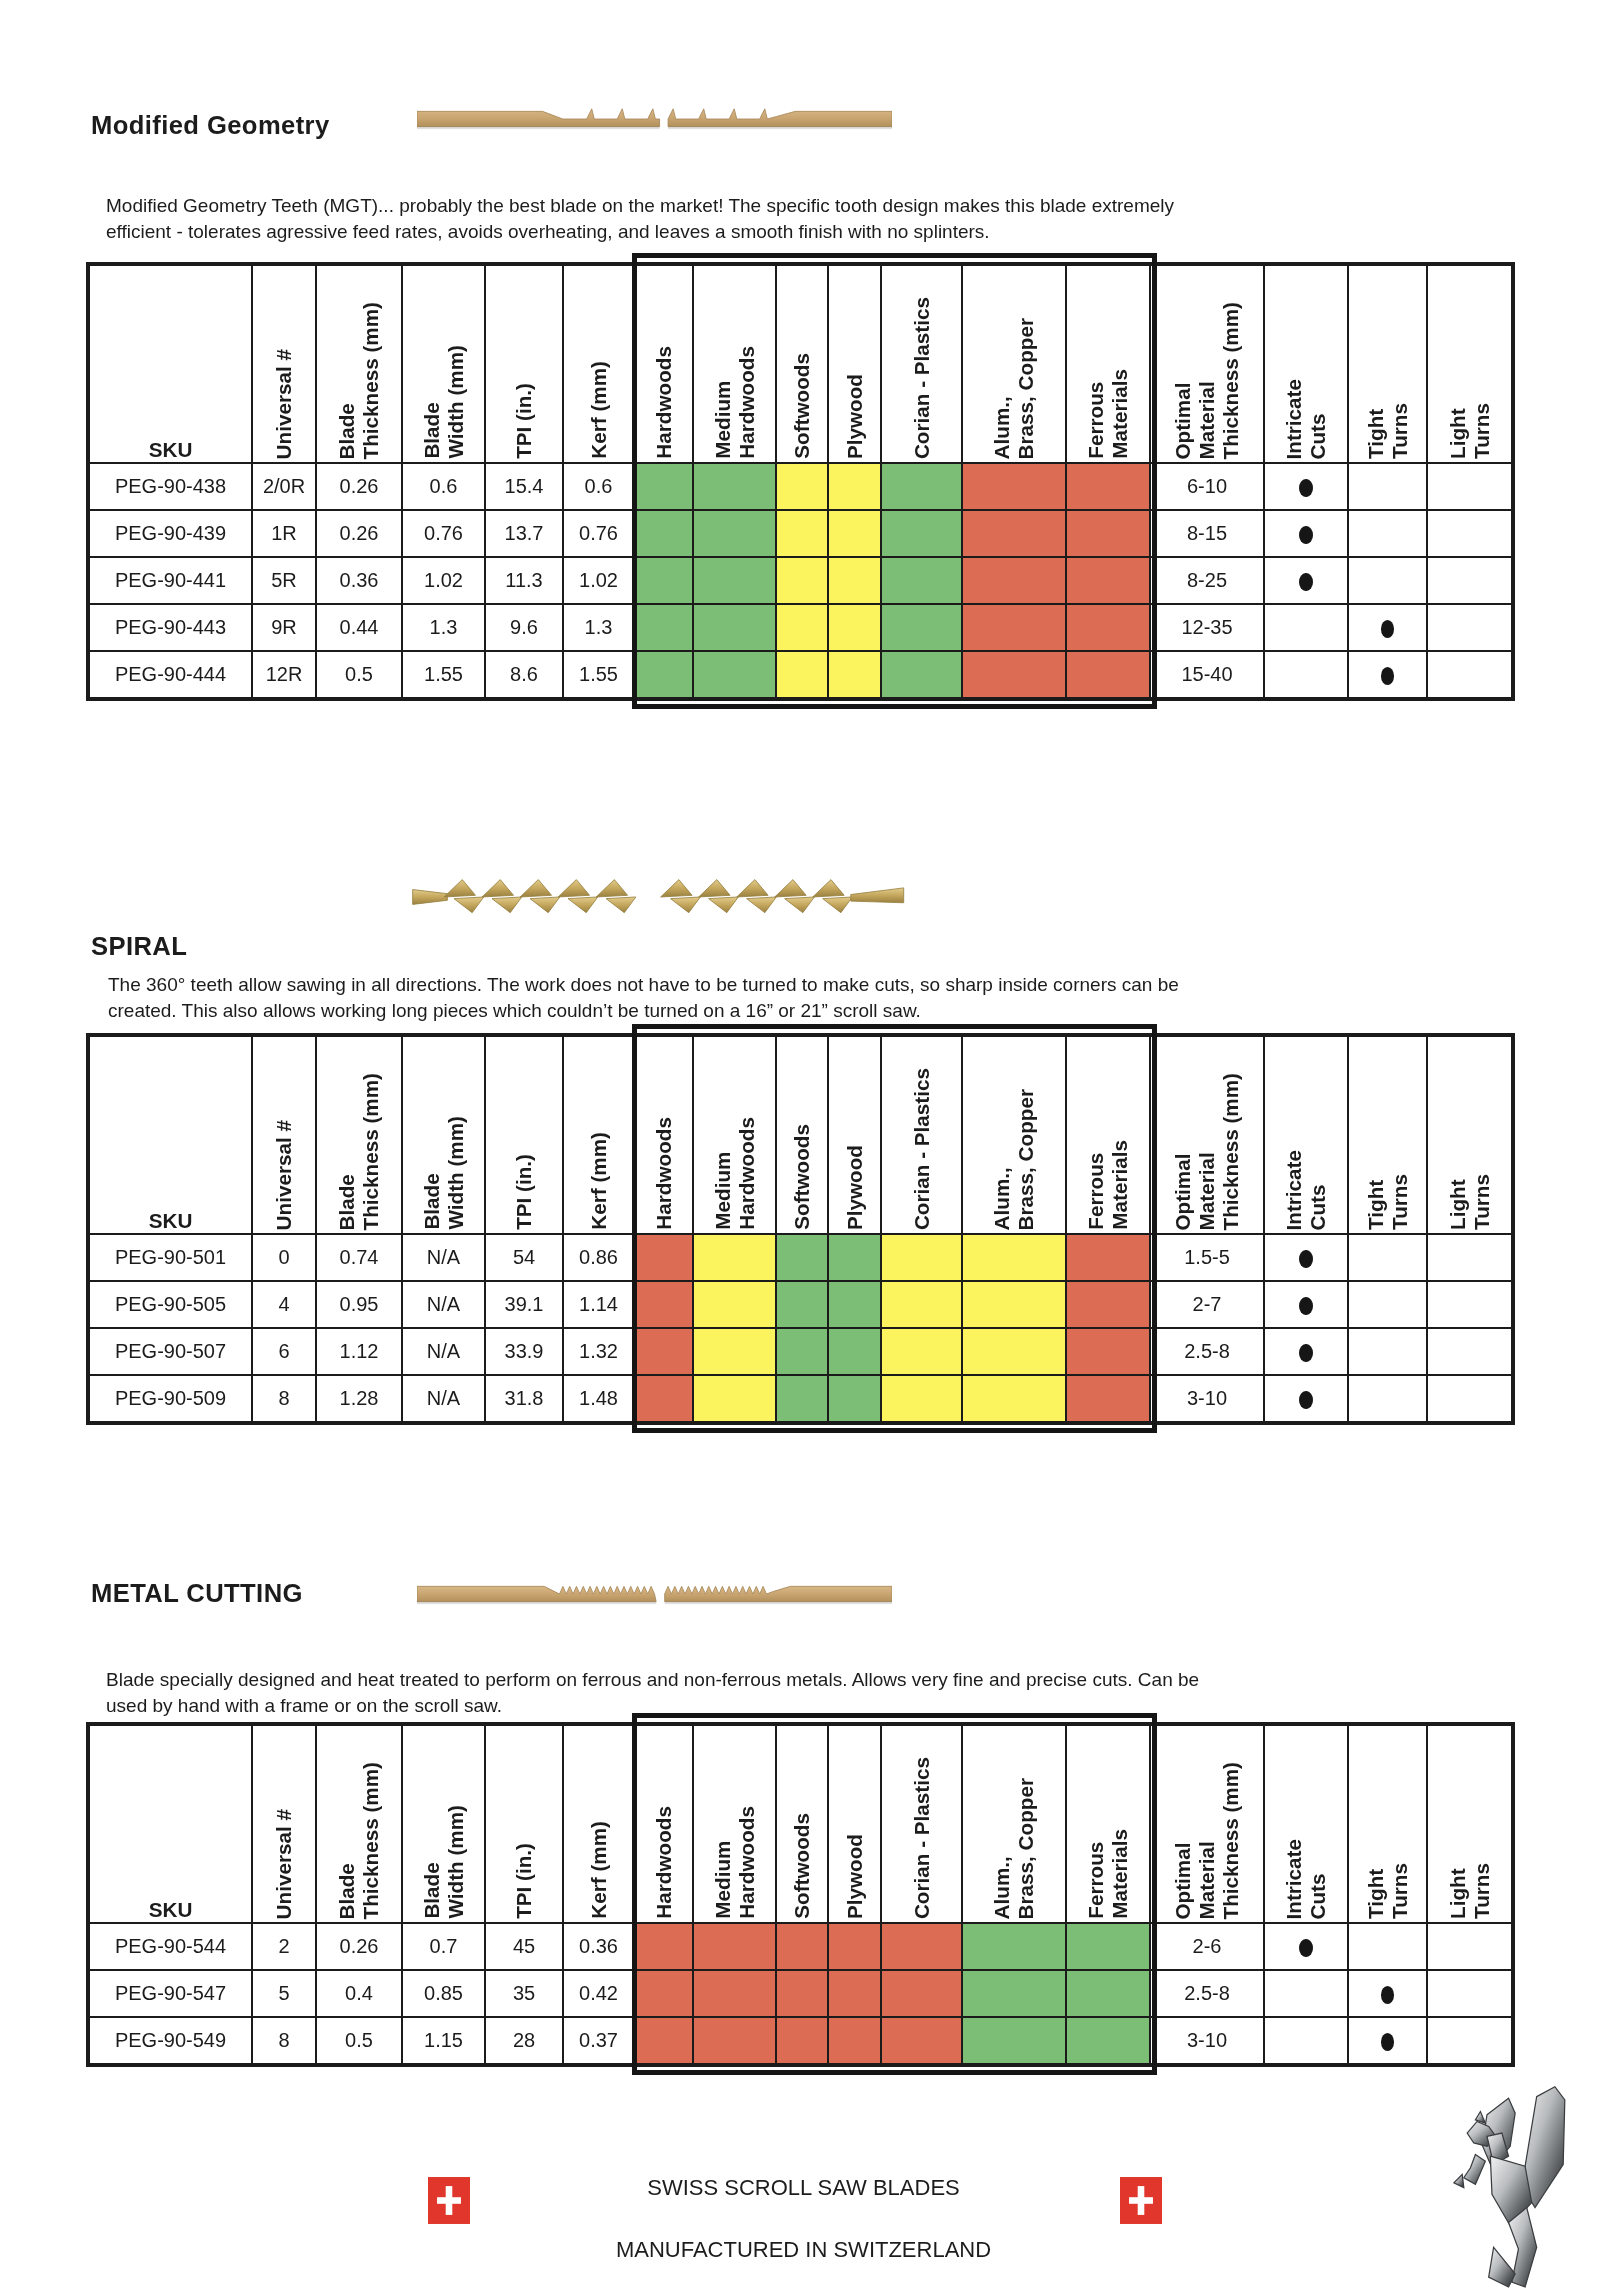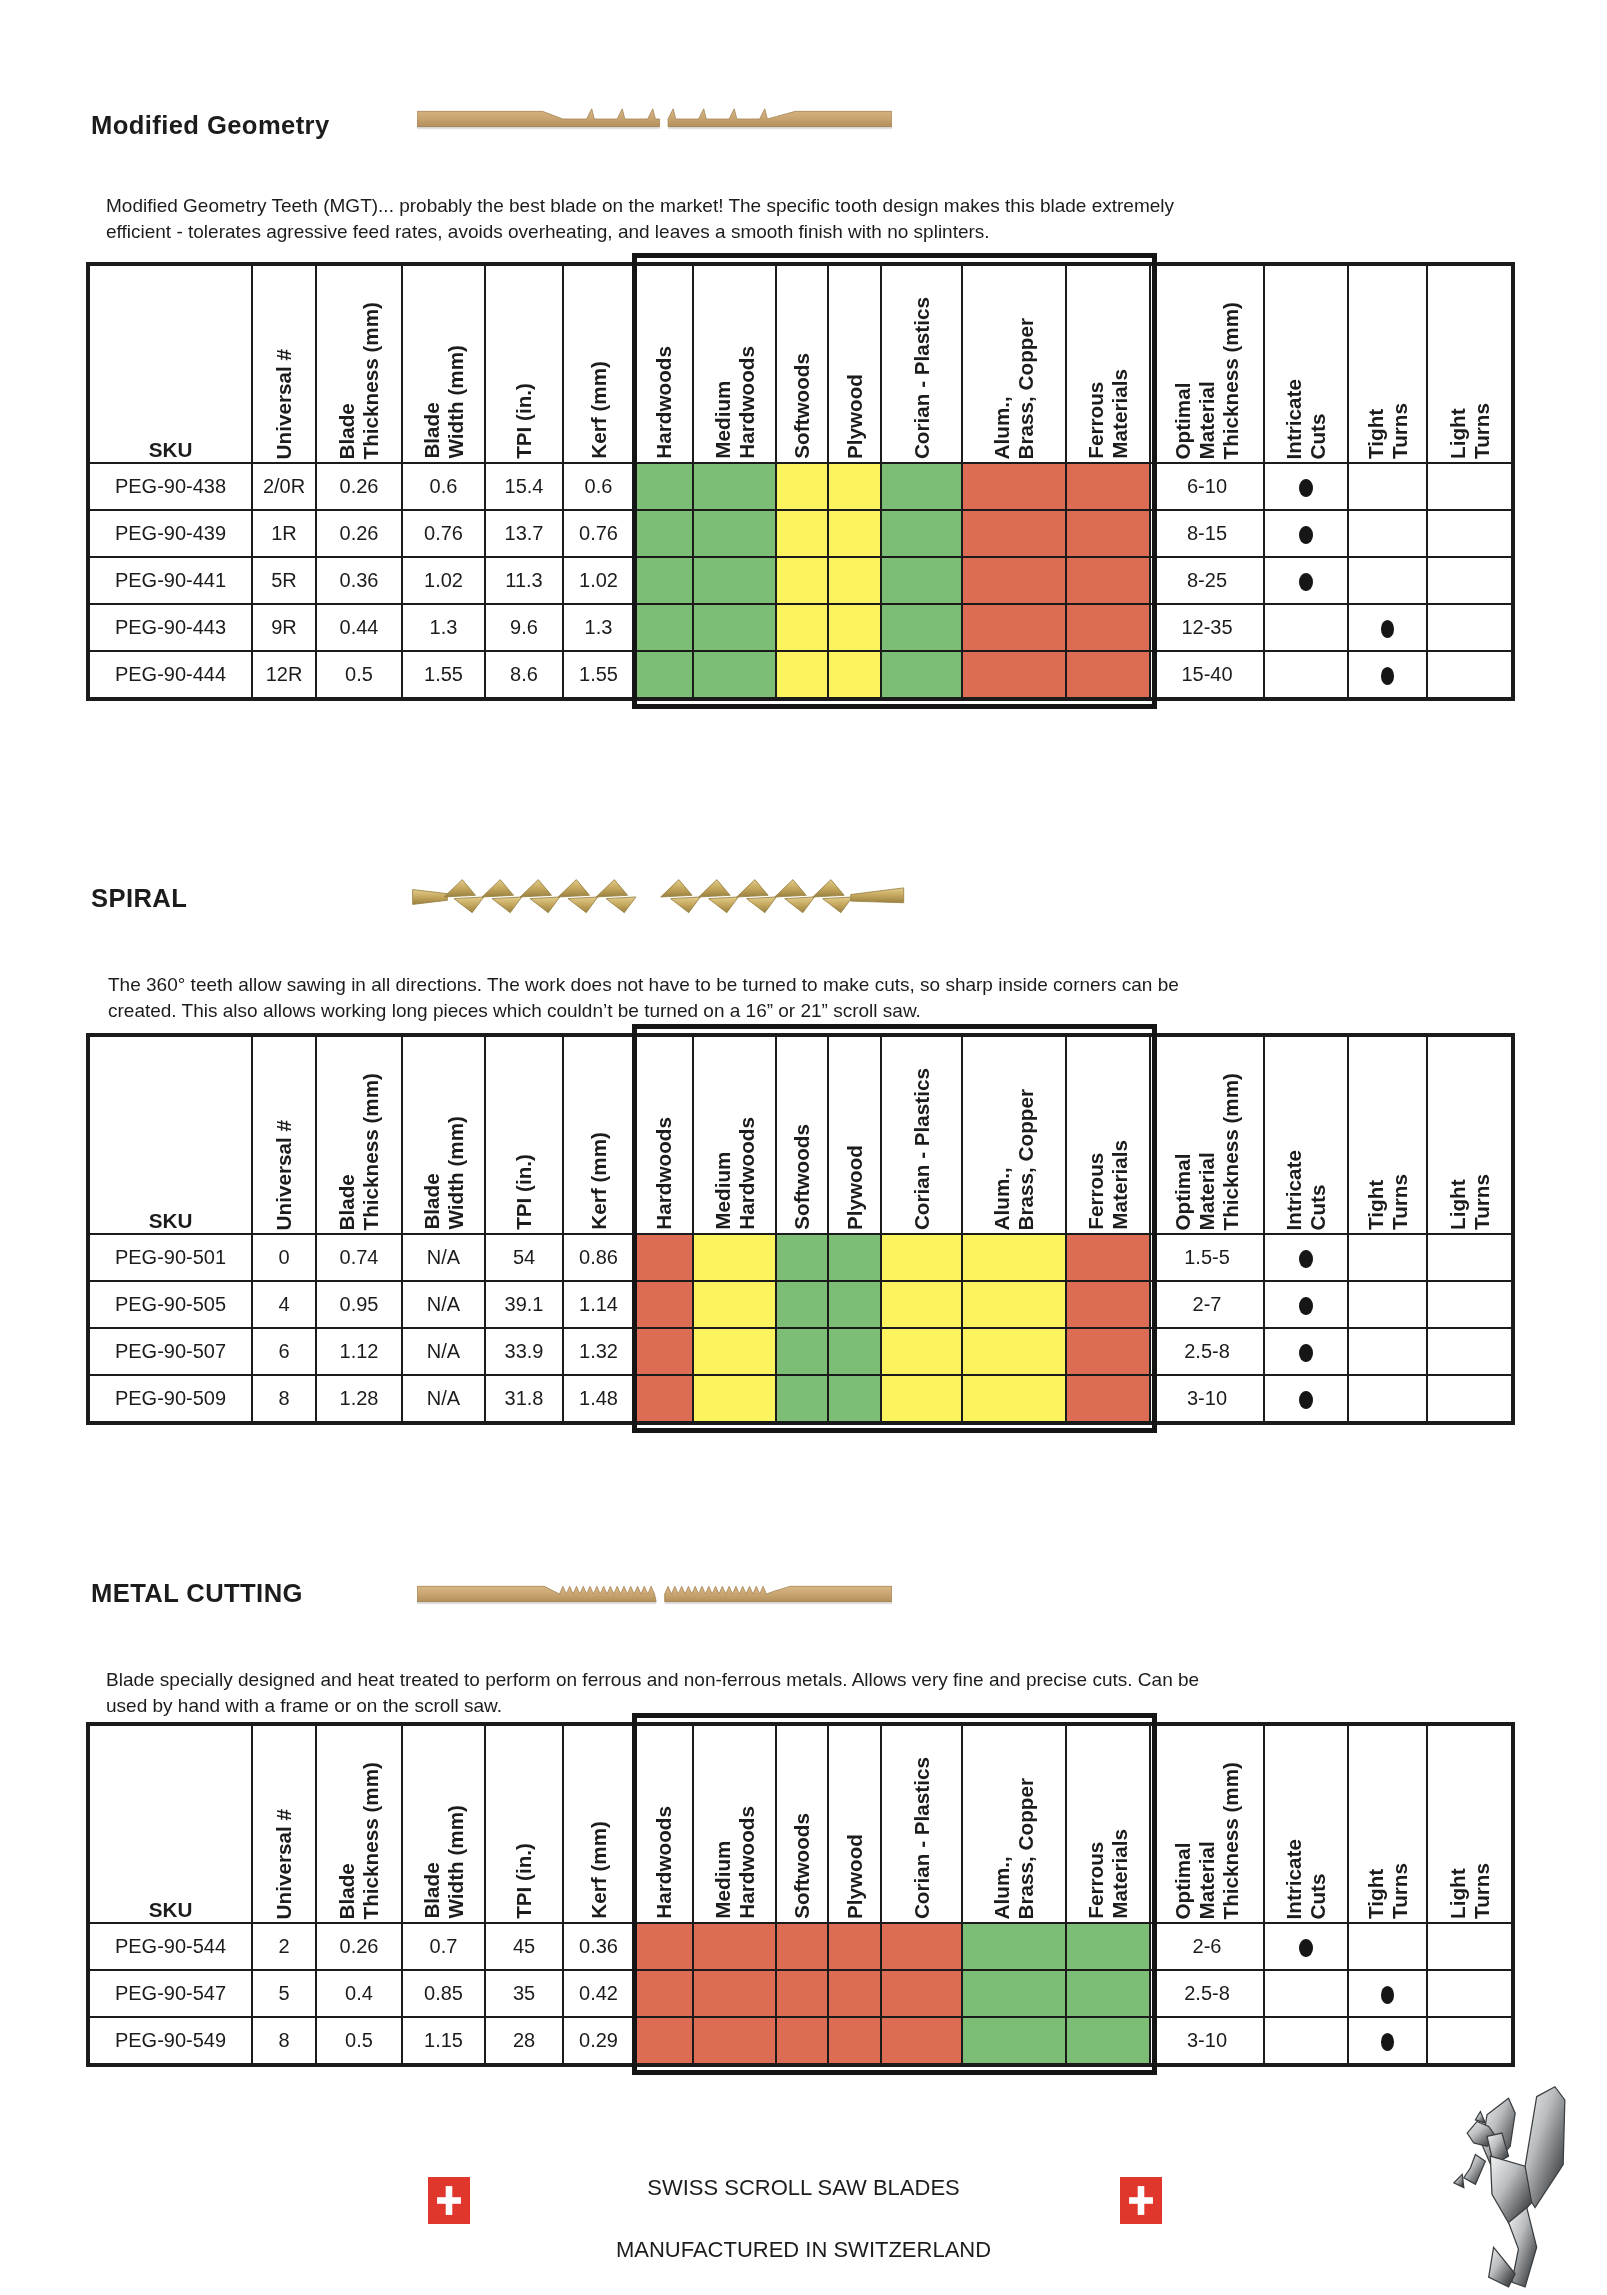--- a/index.html
+++ b/index.html
@@ -5,21 +5,21 @@
   html,body{margin:0;padding:0;background:#ffffff;}
   body{font-family:"Liberation Sans",sans-serif;color:#1c1c1c;}
   .page{position:relative;width:1607px;height:2295px;background:#ffffff;overflow:hidden;}
   .abs{position:absolute;}
 
   .section-title{margin:0;font-size:25.6px;font-weight:bold;letter-spacing:0.4px;}
   .desc{margin:15px;font-size:19px;line-height:25.6px;white-space:pre-line;width:1156px;}
 
   
   #t1{left:91px;top:111px;}  #b1{left:417px;top:104px;}  #d1{left:91px;top:178px;}  #w1{top:262px;}
-  #t2{left:91px;top:884px;} #b2{left:411px;top:869px;} #d2{left:93px;top:957px;} #w2{top:1033px;}
+  #t2{left:91px;top:932px;} #b2{left:411px;top:869px;} #d2{left:93px;top:957px;} #w2{top:1033px;}
   #t3{left:91px;top:1579px;} #b3{left:417px;top:1579px;} #d3{left:91px;top:1652px;} #w3{top:1722px;}
 
   .tablewrap{position:absolute;left:86px;display:inline-block;}
   table.tbl{border-collapse:collapse;table-layout:fixed;background:#fff;border:4.1px solid #1b1b1b;}
   table.tbl th,table.tbl td{border:2.5px solid #1b1b1b;padding:0;}
   table.tbl td{height:45px;text-align:center;vertical-align:middle;font-size:20px;}
   th.vhead{height:196px;vertical-align:bottom;text-align:center;padding:0 0 8.3px 0;background:#fff;}
   th.sku-head{vertical-align:bottom;text-align:center;padding-bottom:6.6px;font-size:20.7px;background:#fff;}
   .vert{writing-mode:vertical-rl;transform:rotate(180deg);white-space:pre-line;
         font-size:20.7px;font-weight:bold;line-height:1.15;text-align:left;display:inline-block;}
@@ -478,21 +478,21 @@
             <td></td>
             <td><span class="dot"></span></td>
             <td></td>
           </tr>
           <tr>
             <td class="sku-cell">PEG-90-549</td>
             <td>8</td>
             <td>0.5</td>
             <td>1.15</td>
             <td>28</td>
-            <td>0.29</td>
+            <td>0.37</td>
             <td style="background: rgb(220, 108, 83);"></td>
             <td style="background: rgb(220, 108, 83);"></td>
             <td style="background: rgb(220, 108, 83);"></td>
             <td style="background: rgb(220, 108, 83);"></td>
             <td style="background: rgb(220, 108, 83);"></td>
             <td style="background: rgb(125, 190, 119);"></td>
             <td style="background: rgb(125, 190, 119);"></td>
             <td>3-10</td>
             <td></td>
             <td><span class="dot"></span></td>

